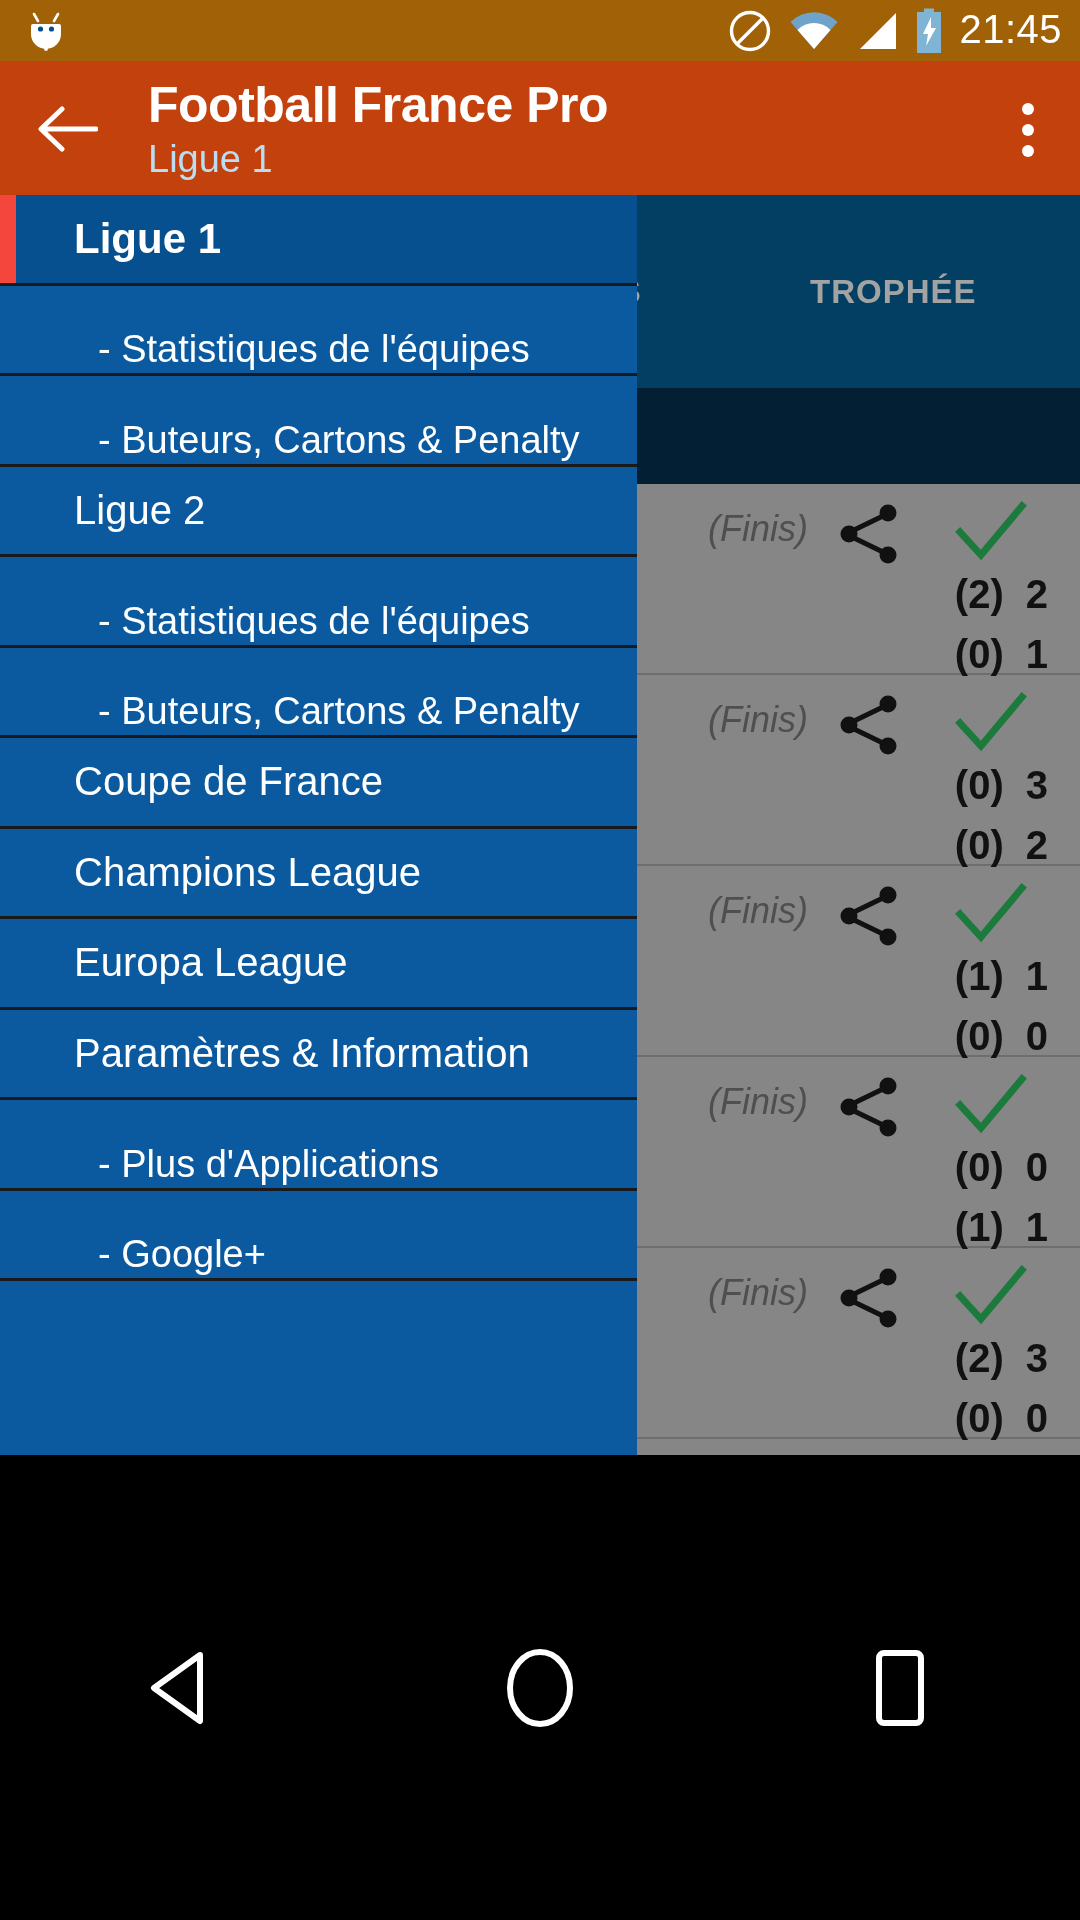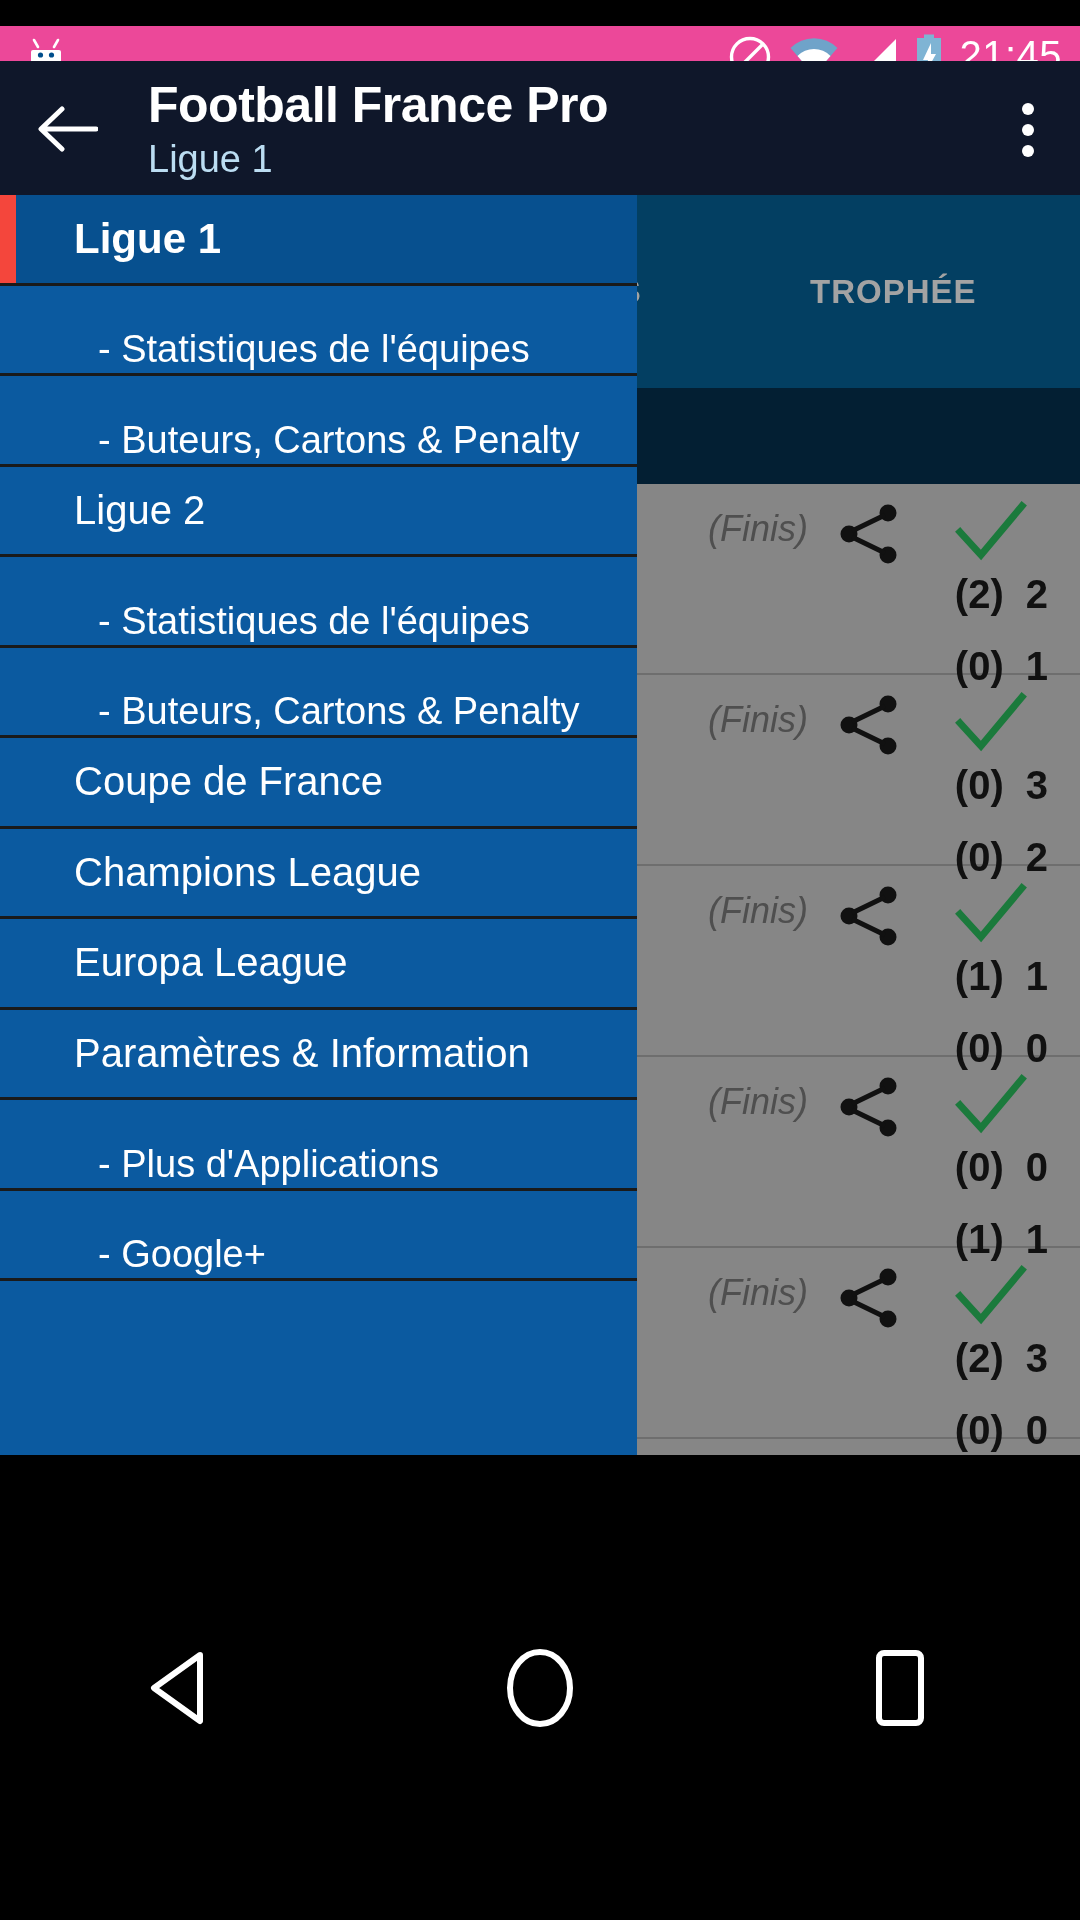--- a/index.html
+++ b/index.html
@@ -4,34 +4,34 @@
 <style>
   * { margin:0; padding:0; box-sizing:border-box; }
   html,body { width:1080px; height:1920px; background:#000; overflow:hidden; }
   body { font-family:"Liberation Sans", sans-serif; -webkit-font-smoothing:antialiased; }
 
   #screen { position:relative; width:1080px; height:1920px; }
 
   
   #status-bar{
     position:absolute; left:0; top:0; width:1080px; height:61px;
-    background:#ec4899; display:flex; align-items:center;margin-top:26px;
+    background:#a16207; display:flex; align-items:center;
   }
   #android-logo{ position:absolute; left:26px; top:10px; width:40px; height:42px; }
   #status-right{
     position:absolute; right:18px; top:0; height:61px;
     display:flex; align-items:center; gap:16px;
   }
   .sb-icon{ display:block; }
   #clock{ color:#fff; font-size:40px; font-weight:400; letter-spacing:0.5px; line-height:1; padding-bottom:3px; }
 
   
   #toolbar{
     position:absolute; left:0; top:61px; width:1080px; height:134px;
-    background:#0f172a;
+    background:#c2410c;
   }
   #back-button{
     position:absolute; left:36px; top:38px; width:62px; height:60px;
     display:flex; align-items:center; justify-content:center; cursor:pointer;
   }
   #title-wrap{ position:absolute; left:148px; top:14px; width:760px; }
   #app-title{
     color:#ffffff; font-size:50px; font-weight:bold; line-height:60px;
     white-space:nowrap; letter-spacing:-0.5px;
   }
@@ -78,21 +78,21 @@
     position:absolute; right:272px; top:8px;
     color:#4F4F4F; font-size:36px; font-style:italic; font-weight:400; white-space:nowrap;
   }
   .share-icon{ position:absolute; right:178px; top:4px; width:64px; height:60px; cursor:pointer; }
   .check-icon{ position:absolute; right:52px; top:0px; width:74px; height:66px; }
   .score-line{
     position:absolute; right:32px; color:#111; font-size:40px; font-weight:bold;
     white-space:nowrap;
   }
   .score-line.home{ top:88px; }
-  .score-line.away{ top:148px;margin-top:12px; }
+  .score-line.away{ top:148px; }
   .score-line .ht{ margin-right:22px; }
 
   
   #drawer{
     position:absolute; left:0; top:0; width:637px; height:1260px;
     background:#0B5AA0; overflow:hidden;
   }
   .drawer-item{
     position:relative; width:637px; height:90.5px;
     border-bottom:3px solid #1A1A1A;

